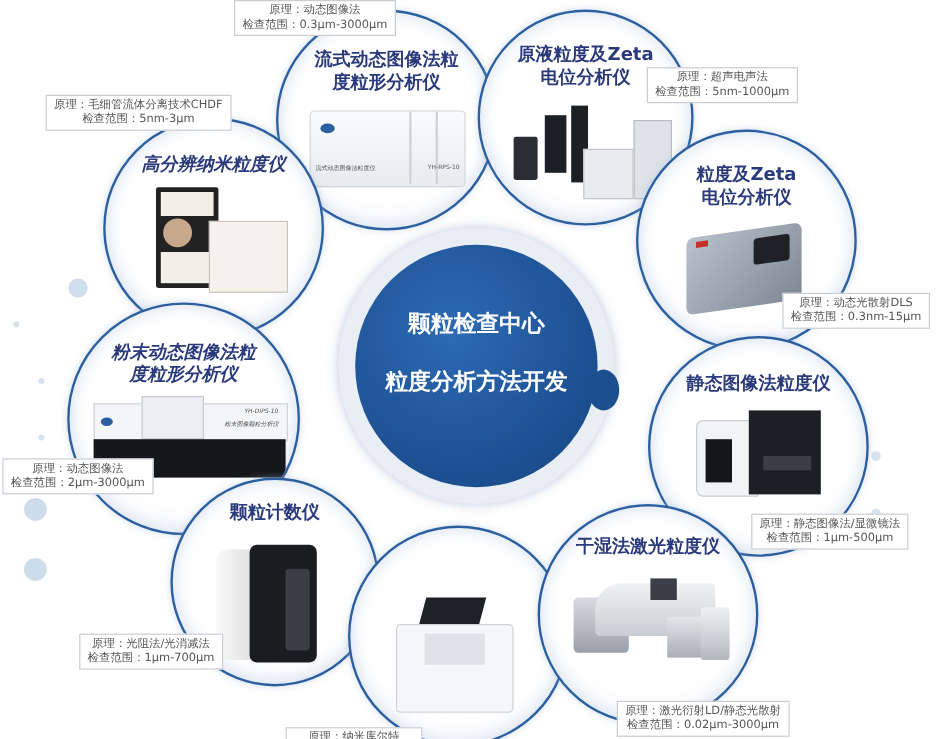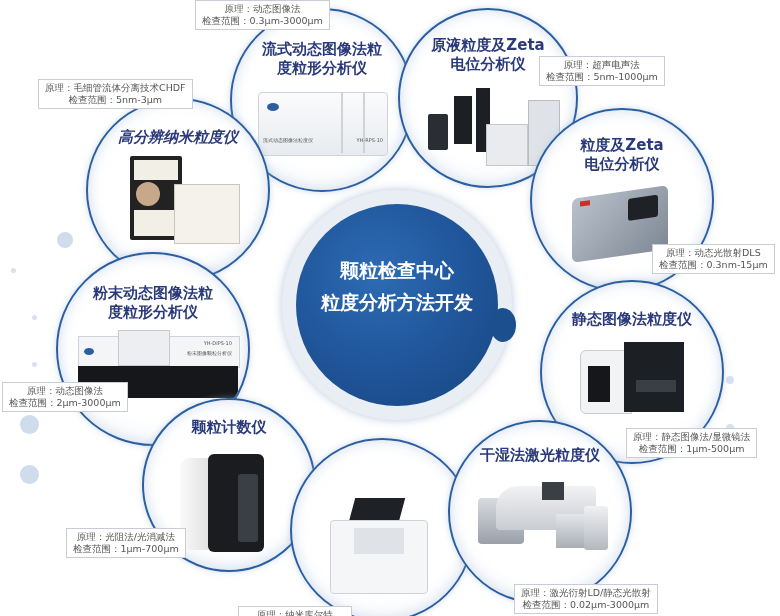--- a/index.html
+++ b/index.html
@@ -102,21 +102,21 @@
   <div class="title" style="top:26px;">
     <div>粒度及Zeta</div>
       <div>电位分析仪</div>
   </div>
   <div class="device" style="left:40px;top:82px;width:96px;height:64px;background:linear-gradient(135deg,#b9c2cc,#7e8894);border-radius:6px;transform:skewY(-8deg);">
     <div style="position:absolute;left:56px;top:8px;width:30px;height:22px;background:#1e2126;border-radius:3px;"></div>
     <div style="position:absolute;left:8px;top:4px;width:10px;height:5px;background:#c9302c;"></div>
   </div>
 </div>
 
-<div class="node" style="left:56px;top:252px;width:190px;height:190px;">
+<div class="node" style="left:56px;top:252px;width:190px;height:190px;font-style:italic;">
   <div class="title" style="top:30px;">
     <div>粉末动态图像法粒</div>
       <div>度粒形分析仪</div>
   </div>
   <div class="device" style="left:20px;top:74px;width:160px;height:70px;">
     <div style="position:absolute;left:0;top:8px;width:160px;height:30px;background:#f4f5f7;border:1px solid #cfd3d9;"></div>
     <div style="position:absolute;left:40px;top:2px;width:50px;height:34px;background:#eceef1;border:1px solid #c7cbd1;"></div>
     <div style="position:absolute;left:0;top:38px;width:160px;height:32px;background:#15171a;"></div>
     <div style="position:absolute;left:6px;top:20px;width:10px;height:7px;border-radius:50%;background:#2c5fa0;"></div>
     <div style="position:absolute;right:6px;top:12px;font-size:5px;color:#555;">YH-DIPS-10</div>
@@ -164,21 +164,21 @@
     <div style="position:absolute;left:18px;top:4px;width:100px;height:44px;background:linear-gradient(#f1f2f4,#c9ccd1);border-radius:22px 4px 4px 4px;"></div>
     <div style="position:absolute;left:64px;top:0;width:22px;height:18px;background:#3a3e45;"></div>
     <div style="position:absolute;left:78px;top:32px;width:30px;height:34px;background:linear-gradient(#e4e6e9,#a9aeb5);"></div>
     <div style="position:absolute;left:106px;top:24px;width:24px;height:44px;background:linear-gradient(#f0f1f3,#b4b8be);border-radius:3px;"></div>
   </div>
 </div>
 
 <div class="center">
   <div class="inner">
     <div class="line" style="top:54px;">颗粒检查中心</div>
-    <div class="line" style="top:86px;">粒度分析方法开发</div>
+    <div class="line" style="top:102px;">粒度分析方法开发</div>
   </div>
   <div class="knob"></div>
 </div>
 
 <div class="info" style="left:195px;top:0px;">
   <span>原理：动态图像法</span>
     <span>检查范围：0.3μm-3000μm</span>
 </div>
 <div class="info" style="left:539px;top:56px;">
   <span>原理：超声电声法</span>

